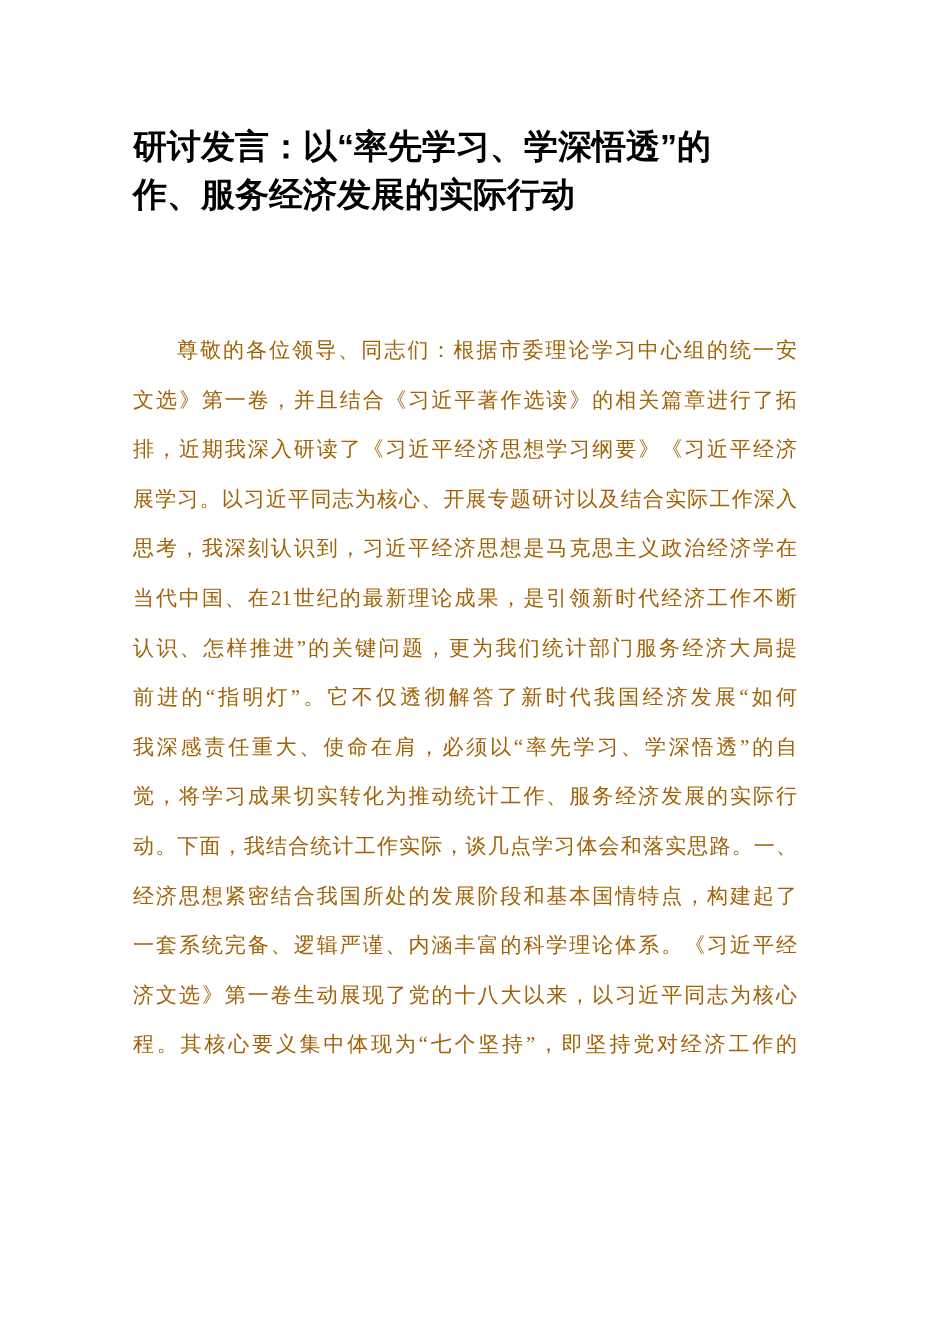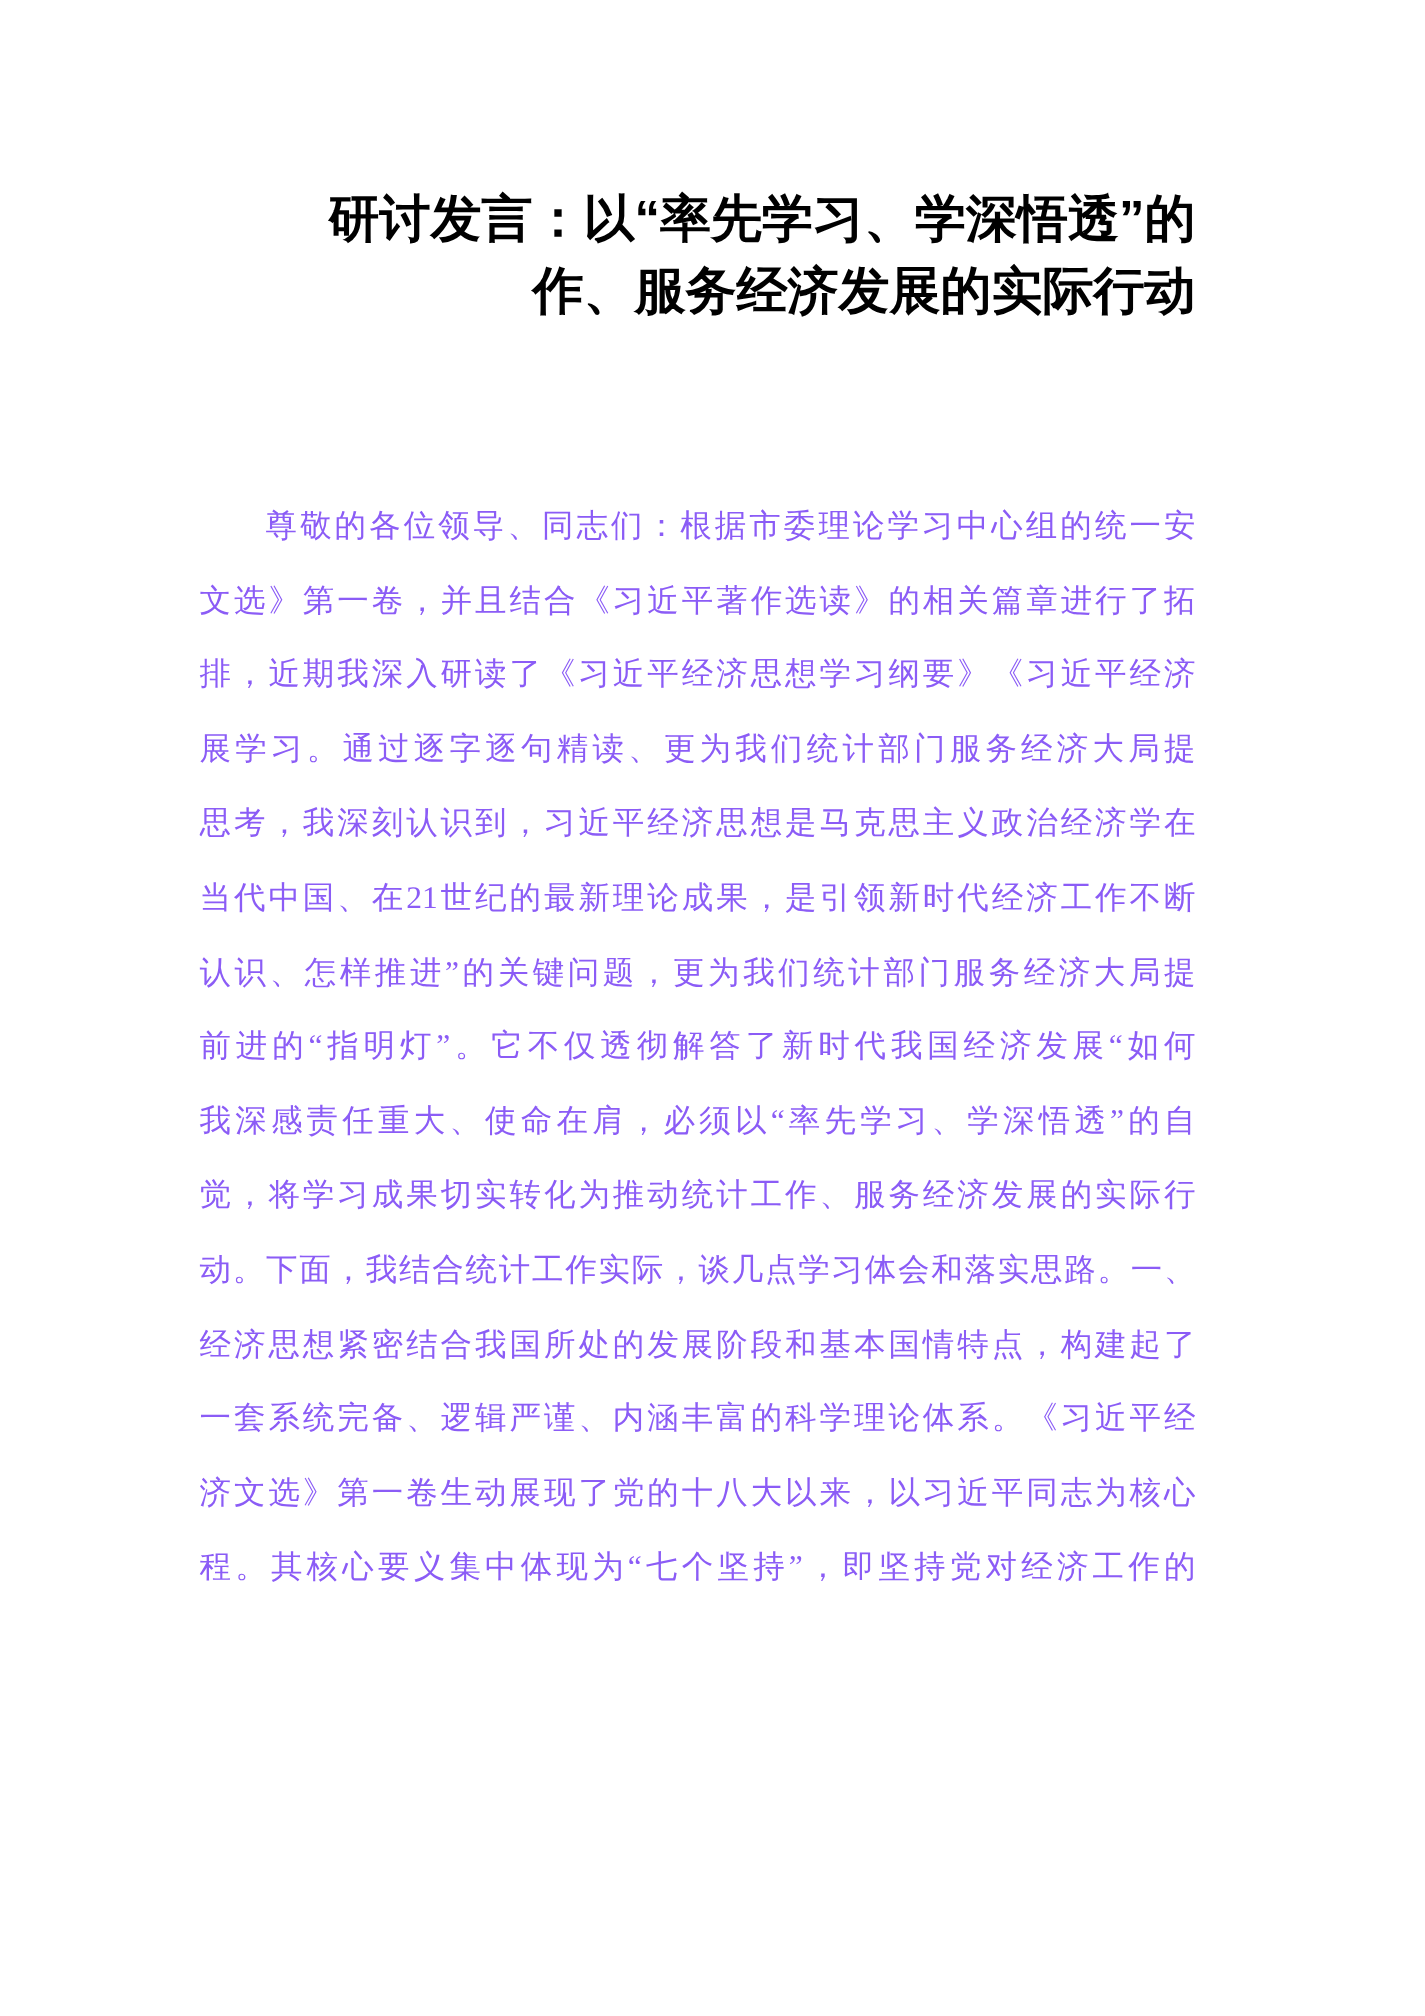--- a/index.html
+++ b/index.html
@@ -17,28 +17,28 @@
   .doc-title {
     position: absolute;
     top: 122px;
     left: 133px;
     width: 664px;
     color: #000000;
     font-family: "Liberation Sans", "DejaVu Sans", sans-serif;
     font-weight: 700;
     font-size: 34px;
     line-height: 48px;
-    text-align: right;
+    text-align: left;
   }
   .doc-body {
     position: absolute;
     top: 326px;
     left: 133px;
     width: 664px;
-    color: #8b5cf6;
+    color: #a16207;
     font-family: "Liberation Serif", "DejaVu Serif", serif;
     font-size: 21px;
   }
   .body-line {
     height: 49.6px;
     line-height: 49.6px;
     text-align: justify;
     text-align-last: justify;
     overflow: hidden;
     white-space: nowrap;
@@ -57,21 +57,21 @@
 
   <div class="doc-title">
     <div class="title-line">研讨发言：以“率先学习、学深悟透”的</div>
     <div class="title-line">作、服务经济发展的实际行动</div>
   </div>
 
   <div class="doc-body">
     <div class="body-line indent">尊敬的各位领导、同志们：根据市委理论学习中心组的统一安</div>
     <div class="body-line">文选》第一卷，并且结合《习近平著作选读》的相关篇章进行了拓</div>
     <div class="body-line">排，近期我深入研读了《习近平经济思想学习纲要》《习近平经济</div>
-    <div class="body-line">展学习。通过逐字逐句精读、更为我们统计部门服务经济大局提</div>
+    <div class="body-line">展学习。以习近平同志为核心、开展专题研讨以及结合实际工作深入</div>
     <div class="body-line">思考，我深刻认识到，习近平经济思想是马克思主义政治经济学在</div>
     <div class="body-line">当代中国、在21世纪的最新理论成果，是引领新时代经济工作不断</div>
     <div class="body-line">认识、怎样推进”的关键问题，更为我们统计部门服务经济大局提</div>
     <div class="body-line">前进的“指明灯”。它不仅透彻解答了新时代我国经济发展“如何</div>
     <div class="body-line">我深感责任重大、使命在肩，必须以“率先学习、学深悟透”的自</div>
     <div class="body-line">觉，将学习成果切实转化为推动统计工作、服务经济发展的实际行</div>
     <div class="body-line">动。下面，我结合统计工作实际，谈几点学习体会和落实思路。一、</div>
     <div class="body-line">经济思想紧密结合我国所处的发展阶段和基本国情特点，构建起了</div>
     <div class="body-line">一套系统完备、逻辑严谨、内涵丰富的科学理论体系。《习近平经</div>
     <div class="body-line">济文选》第一卷生动展现了党的十八大以来，以习近平同志为核心</div>

